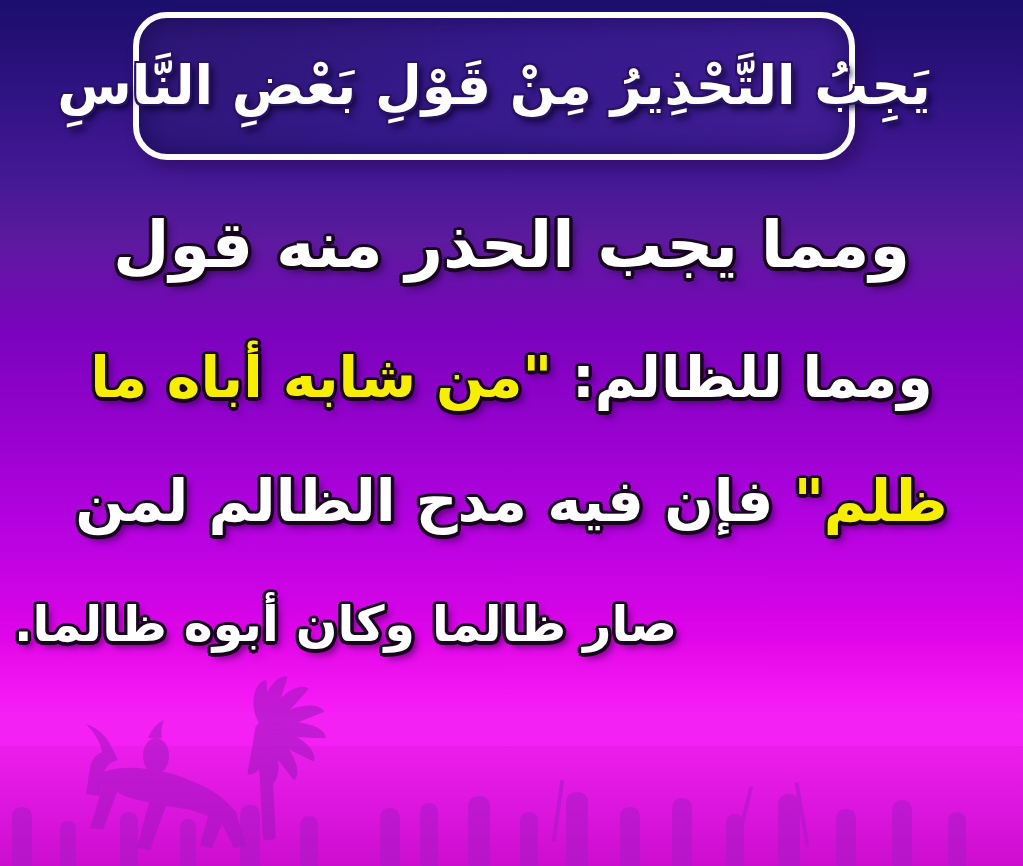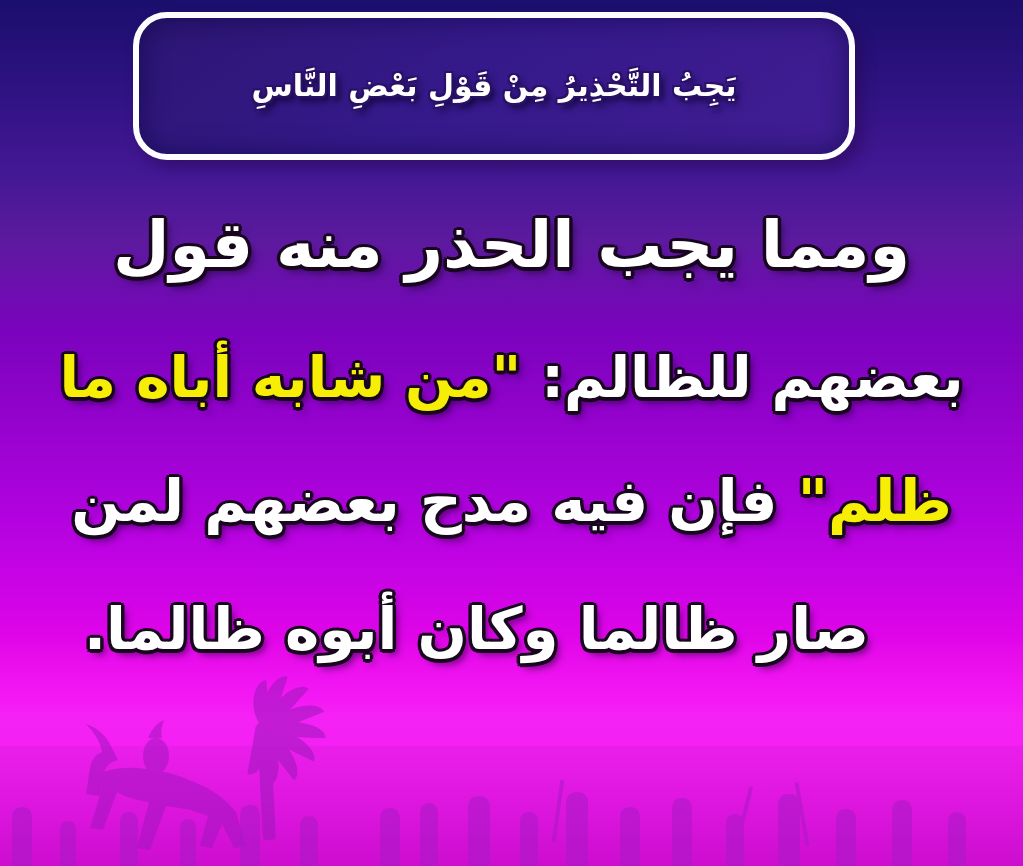--- a/index.html
+++ b/index.html
@@ -85,21 +85,21 @@
     width:722px; height:148px;
     border:6px solid #fdfdfd;
     border-radius:34px;
     background:linear-gradient(145deg,#2b1672 0%, #35198a 45%, #411d93 100%);
     box-shadow:7px 8px 14px rgba(40,5,70,.45), inset 0 0 26px rgba(10,4,60,.55);
     display:flex; align-items:center; justify-content:center;
   }
   #title-text {
     font-family:"DejaVu Sans", sans-serif;
     font-weight:bold;
-    font-size:30px;
+    font-size:54px;
     line-height:1.25;
     color:#ffffff;
     white-space:nowrap;
     direction:rtl;
     letter-spacing:1px;
     text-shadow:
       -2px -2px 0 #2a1166, 2px -2px 0 #2a1166,
       -2px  2px 0 #2a1166, 2px  2px 0 #2a1166,
        4px  5px 6px rgba(8,2,40,.85);
   }
@@ -137,21 +137,21 @@
       -2.5px -2.5px 0 #18061f, 2.5px -2.5px 0 #18061f,
       -2.5px  2.5px 0 #18061f, 2.5px  2.5px 0 #18061f,
       -3.5px 0 0 #18061f, 3.5px 0 0 #18061f,
        0 -3.5px 0 #18061f, 0 3.5px 0 #18061f,
        5px 6px 7px rgba(30,0,50,.55);
   }
 
   #line-1 { font-size:64px; margin-bottom:72px; transform:scaleX(1.02); }
   #line-2 { font-size:57px; margin-bottom:66px; }
   #line-3 { font-size:58px; margin-bottom:70px; }
-  #line-4 { font-size:58px; text-align:right; padding-inline-start:140px; }
+  #line-4 { font-size:49px; text-align:left; padding-inline-start:140px; }
 </style>
 </head>
 <body>
 
 <div id="poster">
 
   <div class="desert">
     <div class="haze"></div>
     <div class="dune"></div>
 
@@ -208,27 +208,27 @@
     <div id="title-text">يَجِبُ التَّحْذِيرُ مِنْ قَوْلِ بَعْضِ النَّاسِ</div>
   </div>
 
   <div id="body-text">
 
     <div class="line" id="line-1">
       <span class="seg w">ومما يجب الحذر منه قول</span>
     </div>
 
     <div class="line" id="line-2">
-      <span class="seg w">بعضهم للظالم:</span>
+      <span class="seg w">ومما للظالم:</span>
       <span class="seg y">"من شابه أباه ما</span>
     </div>
 
     <div class="line" id="line-3">
       <span class="seg y">ظلم"</span>
-      <span class="seg w">فإن فيه مدح بعضهم لمن</span>
+      <span class="seg w">فإن فيه مدح الظالم لمن</span>
     </div>
 
     <div class="line" id="line-4">
       <span class="seg w">صار ظالما وكان أبوه ظالما.</span>
     </div>
 
   </div>
 
 </div>
 

